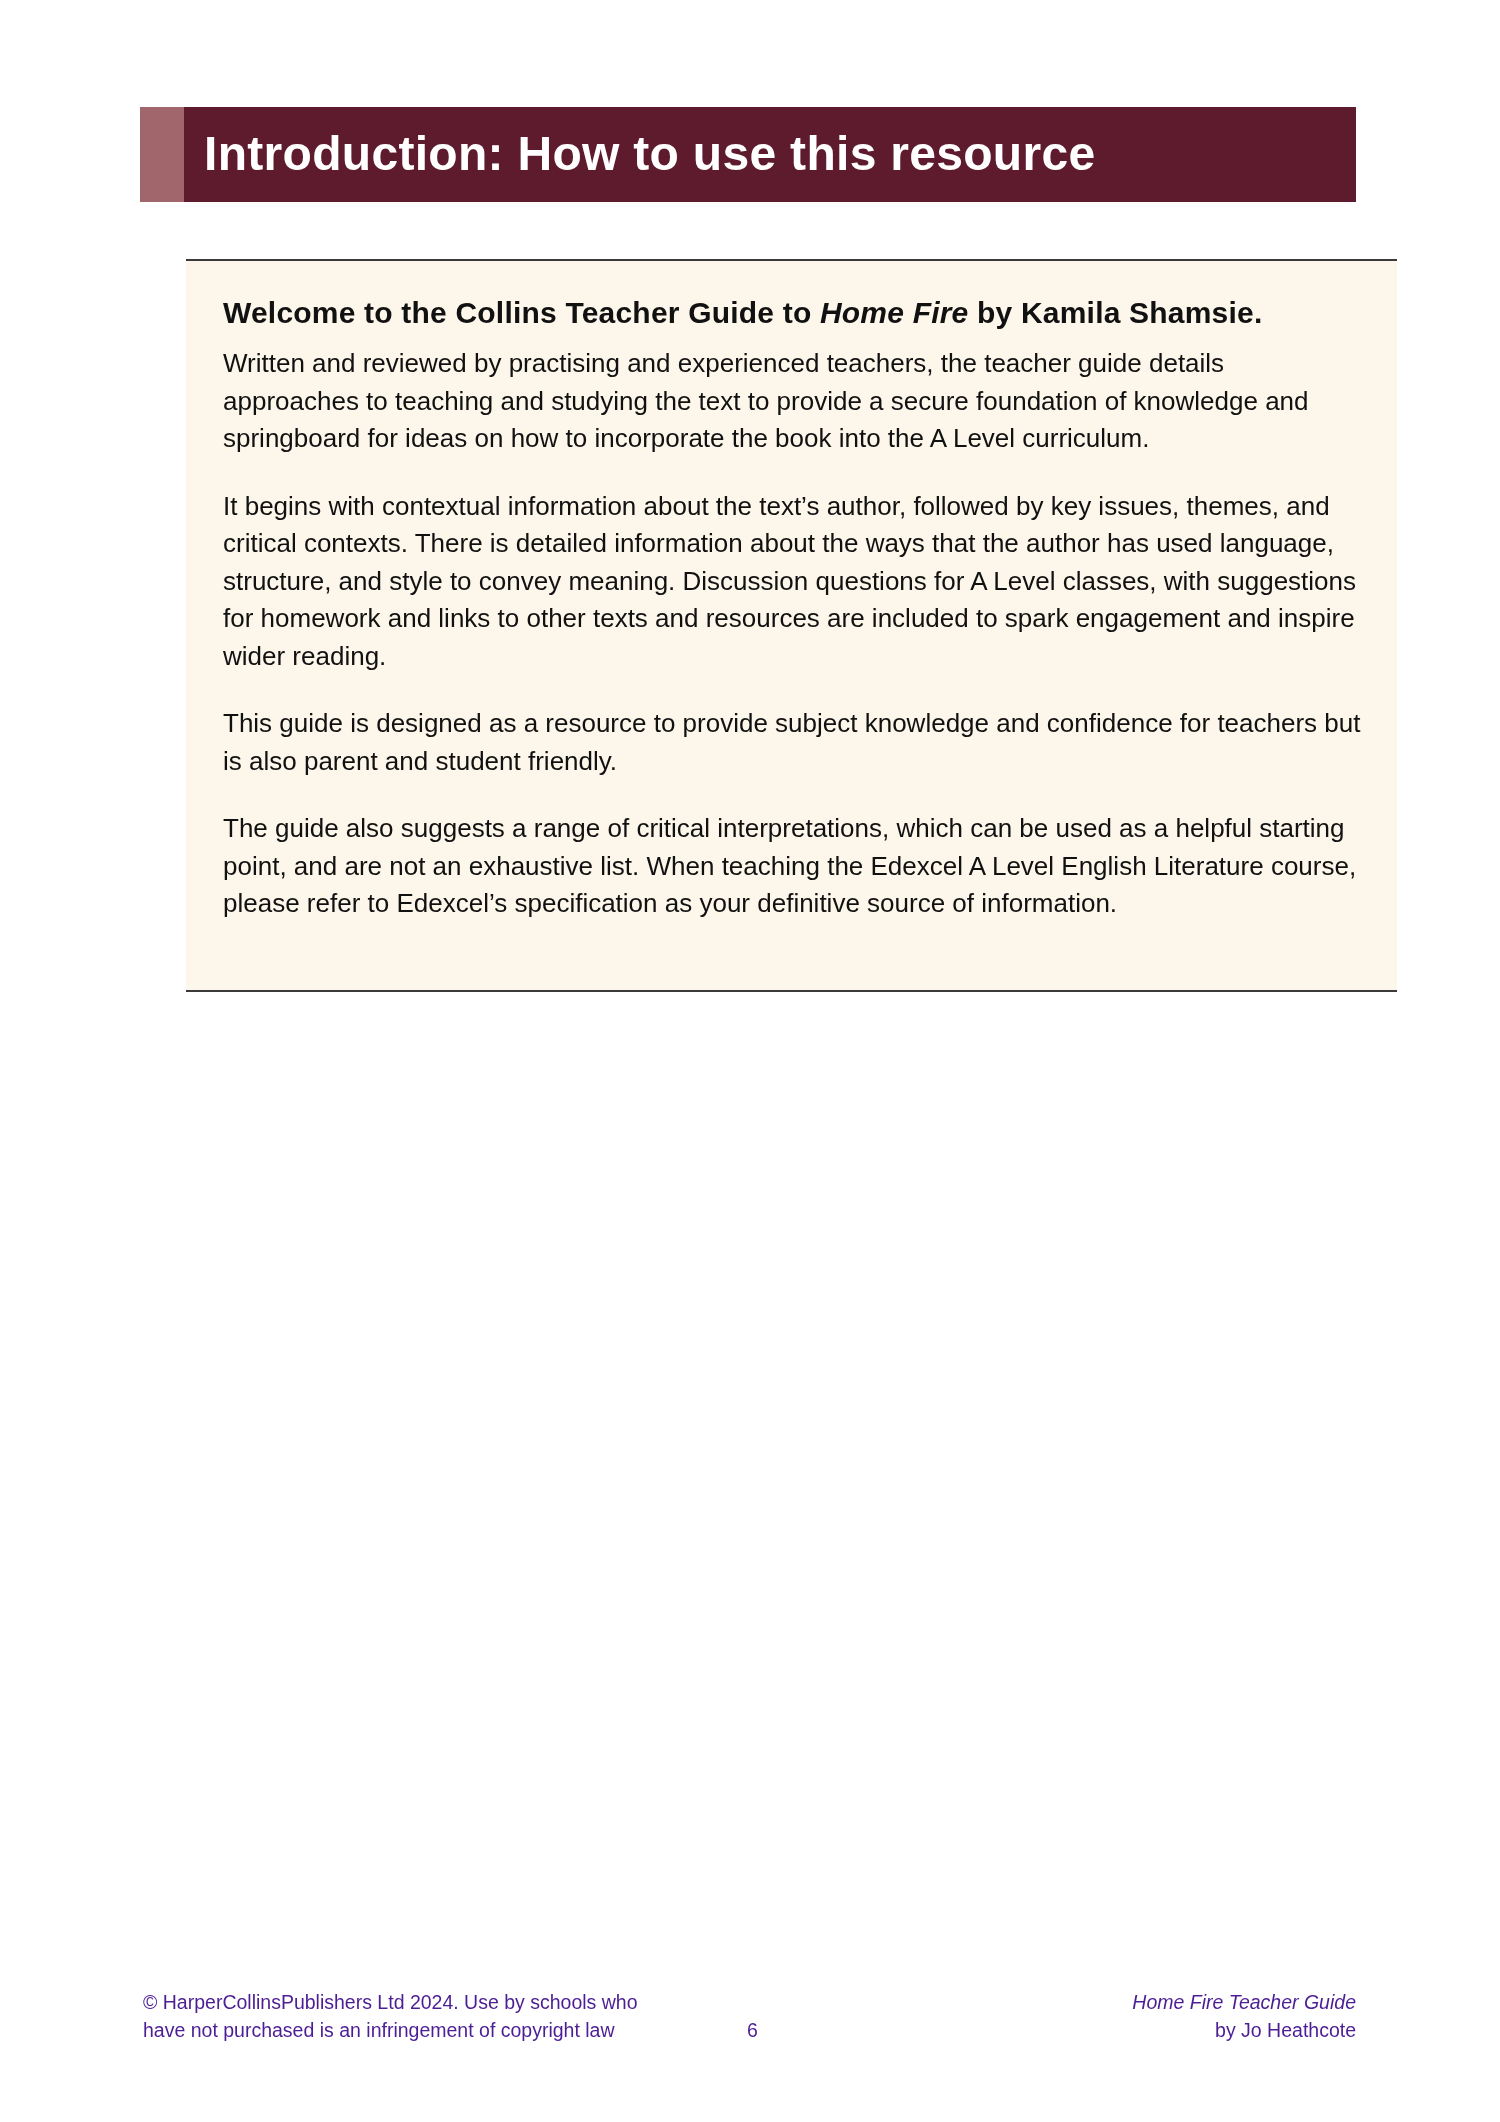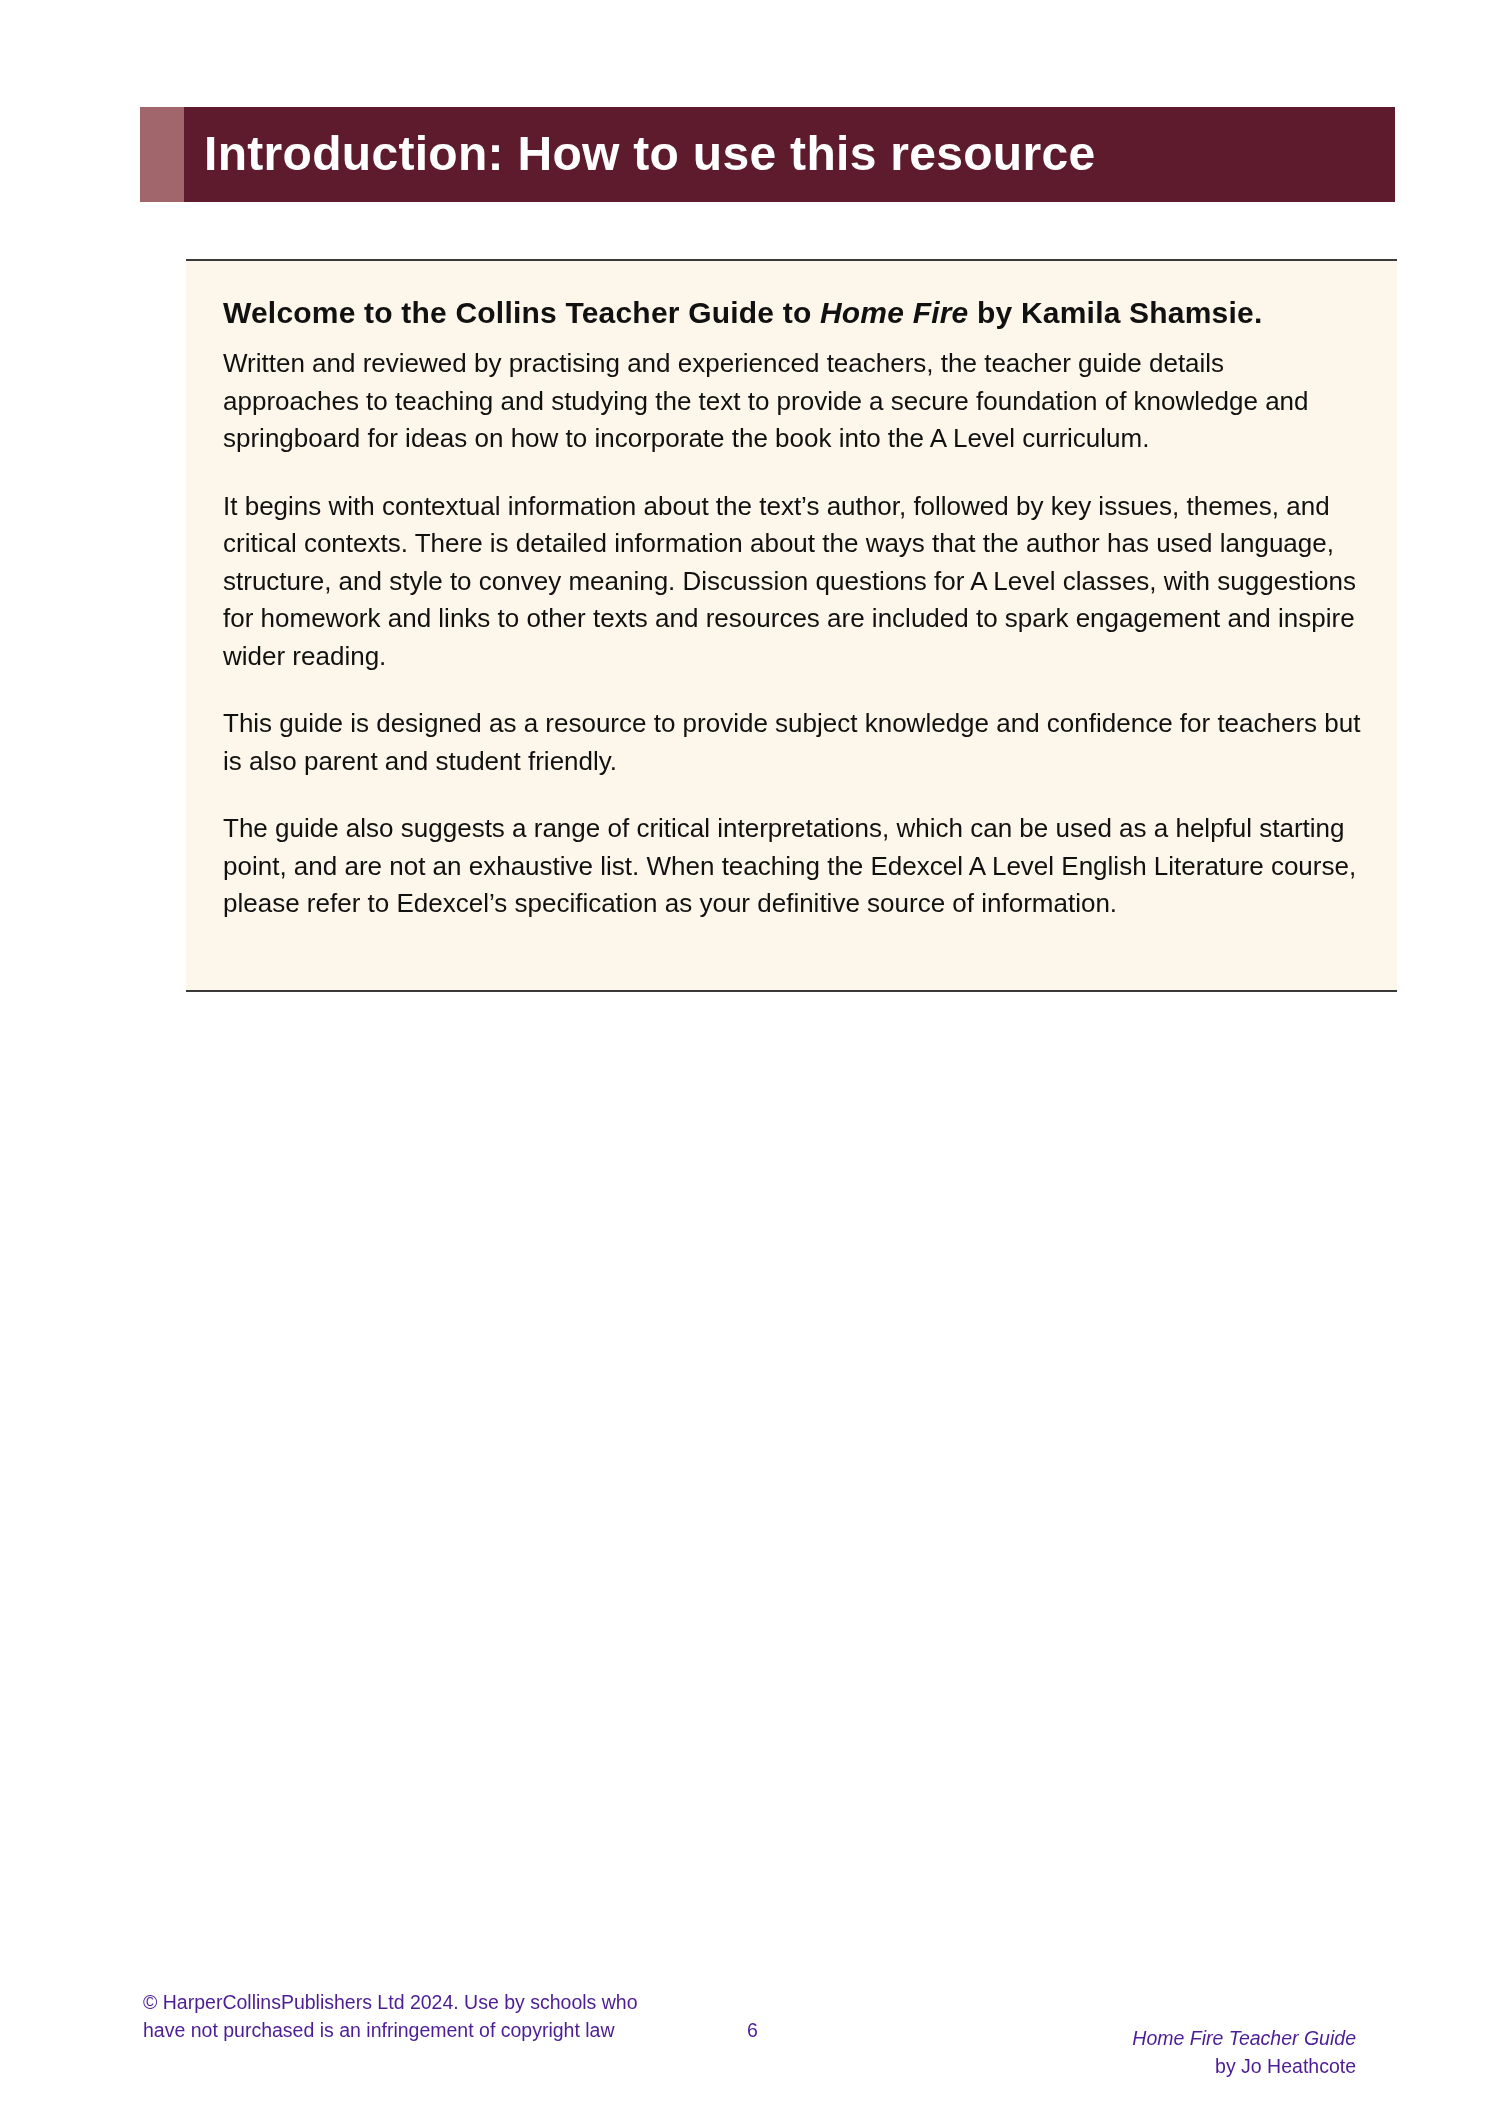--- a/index.html
+++ b/index.html
@@ -17,21 +17,20 @@
     }
     .title-bar {
       position: absolute;
       left: 140px;
       top: 107px;
       width: 1216px;
       height: 95px;
       background: #5E1B2D;
       display: flex;
       align-items: center;
-      padding-left: 39px;
     }
     .title-accent {
       position: absolute;
       left: 0;
       top: 0;
       width: 44px;
       height: 95px;
       background: #A0666B;
     }
     .title-text {
@@ -99,21 +98,20 @@
     }
     .footer-right {
       position: absolute;
       right: 0;
       top: 0;
       text-align: right;
     }
     .footer-right .guide-title {
       font-style: italic;
       display: block;
-      margin-top: 36px;
     }
     .footer-right .guide-author {
       display: block;
     }
     .block { display: block; }
   </style>
 </head>
 <body>
 
 <div class="title-bar">

